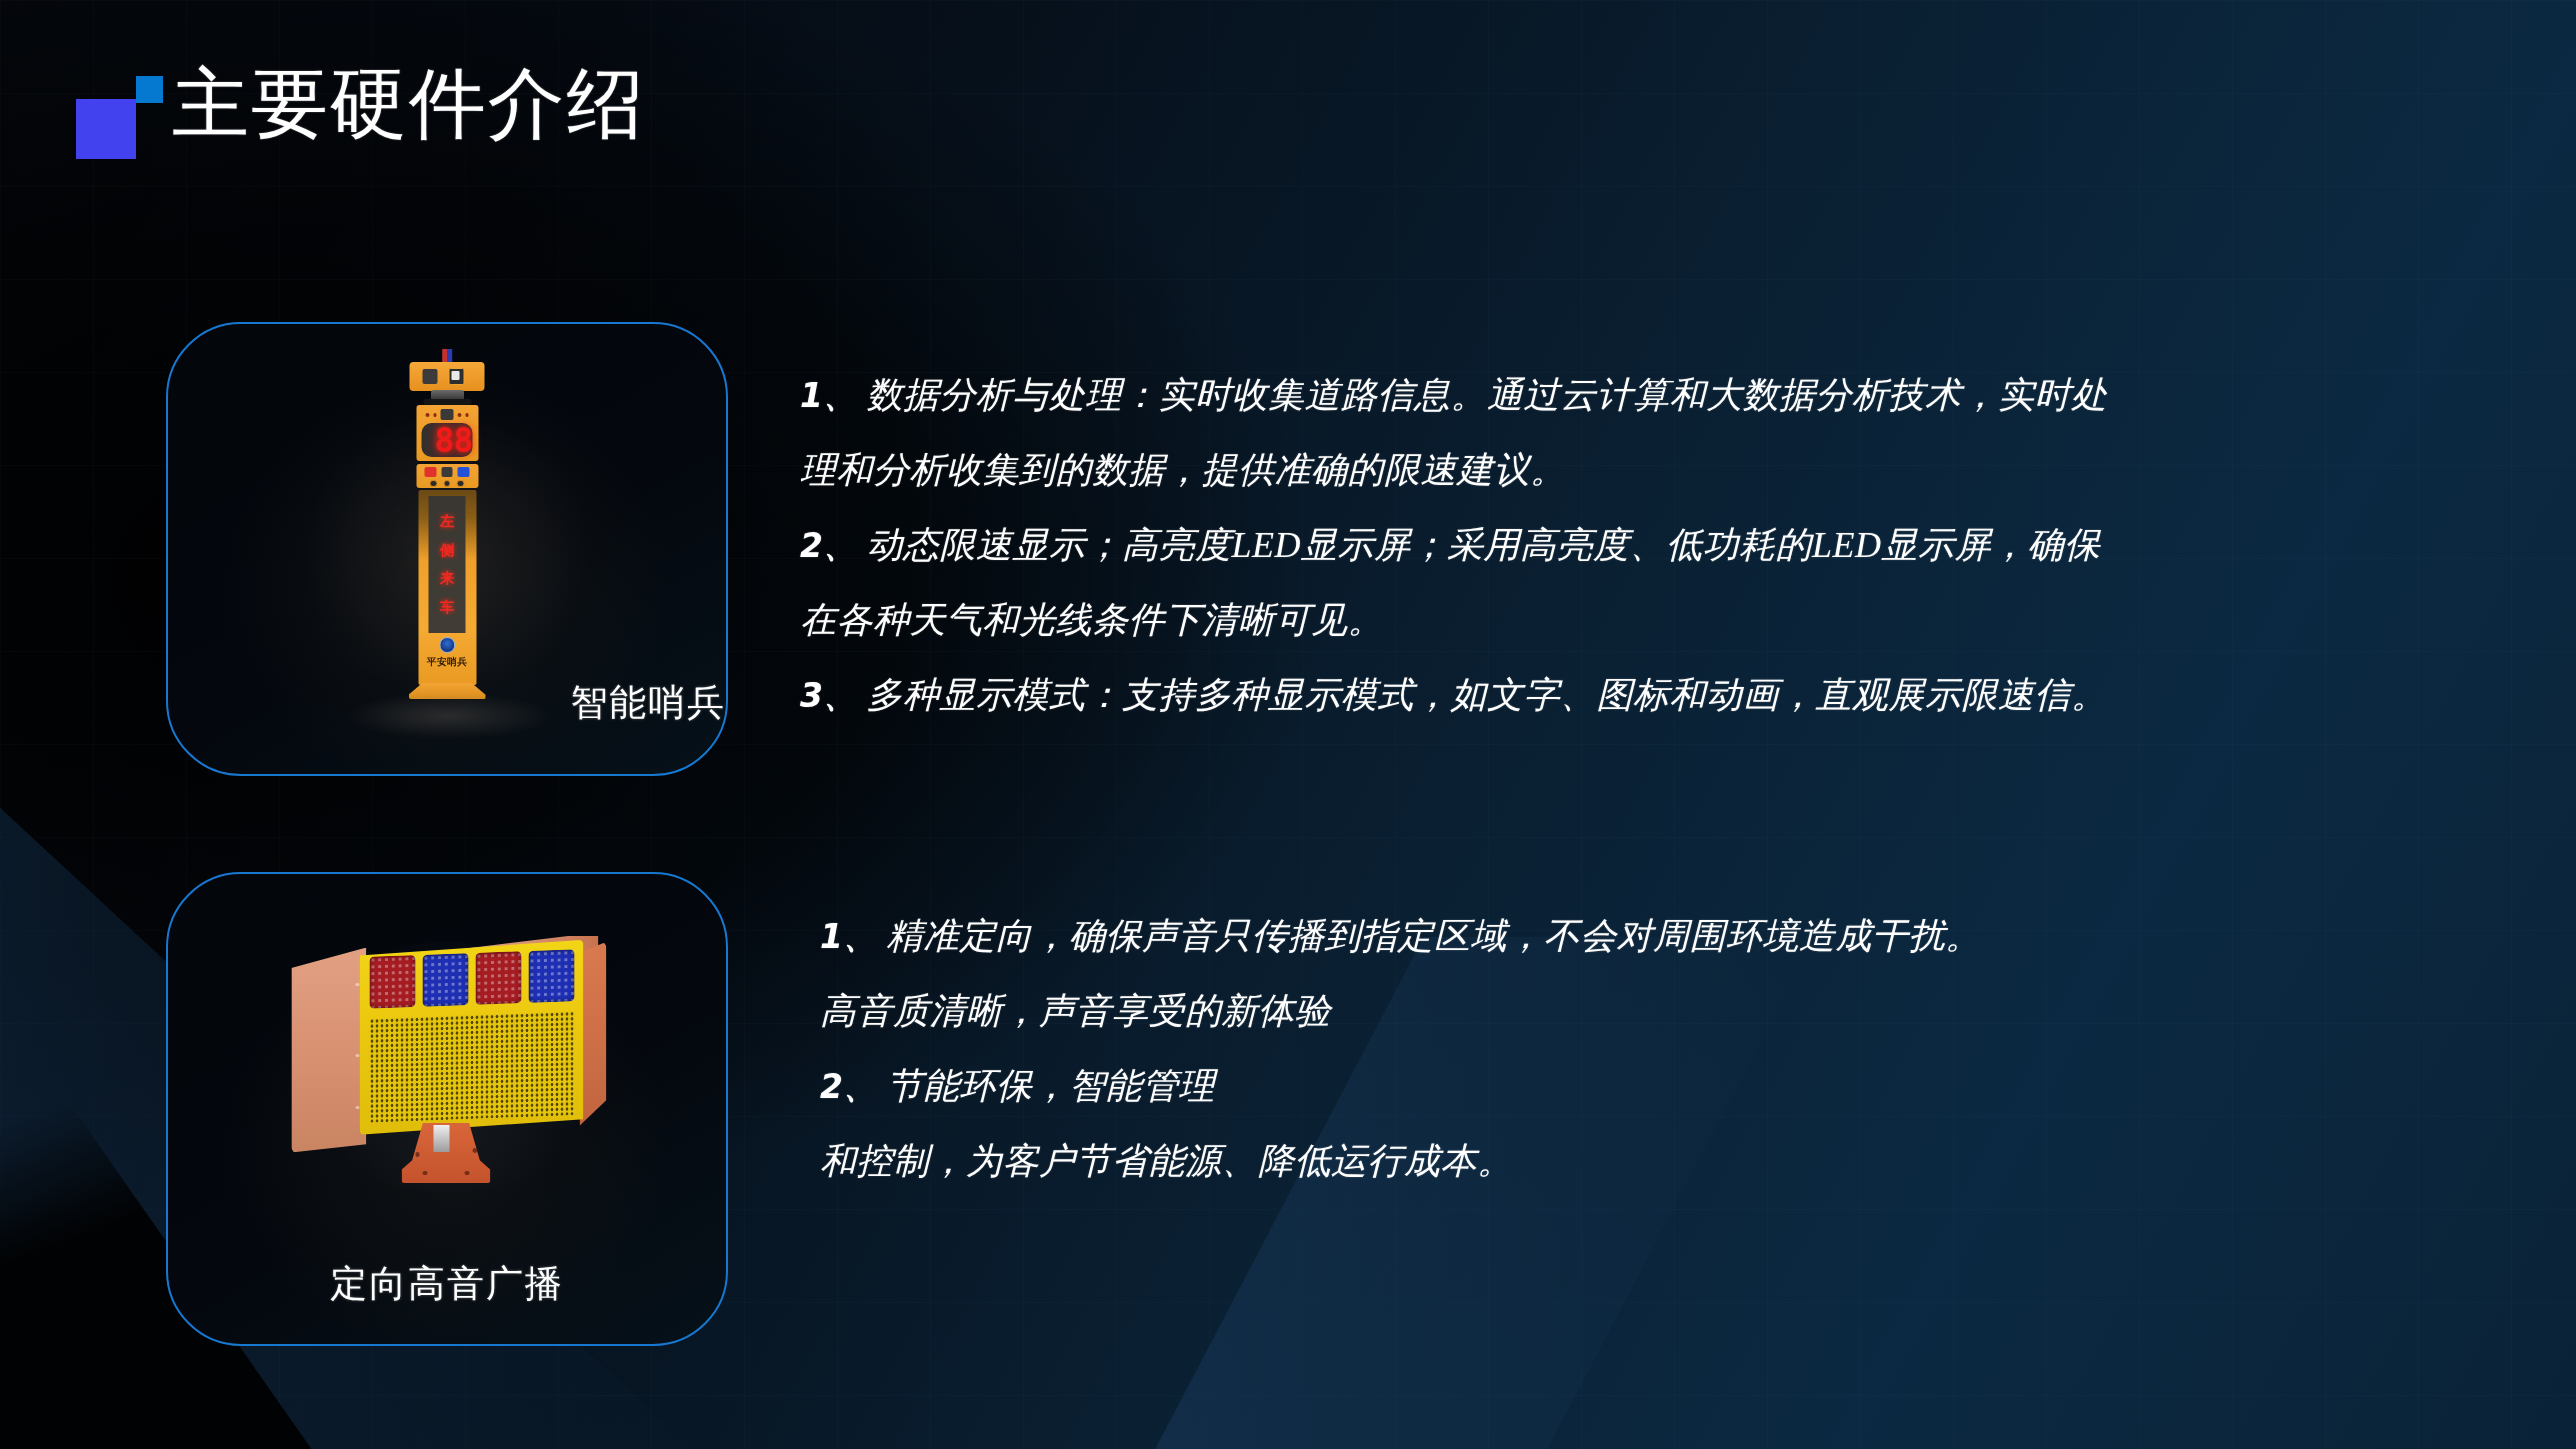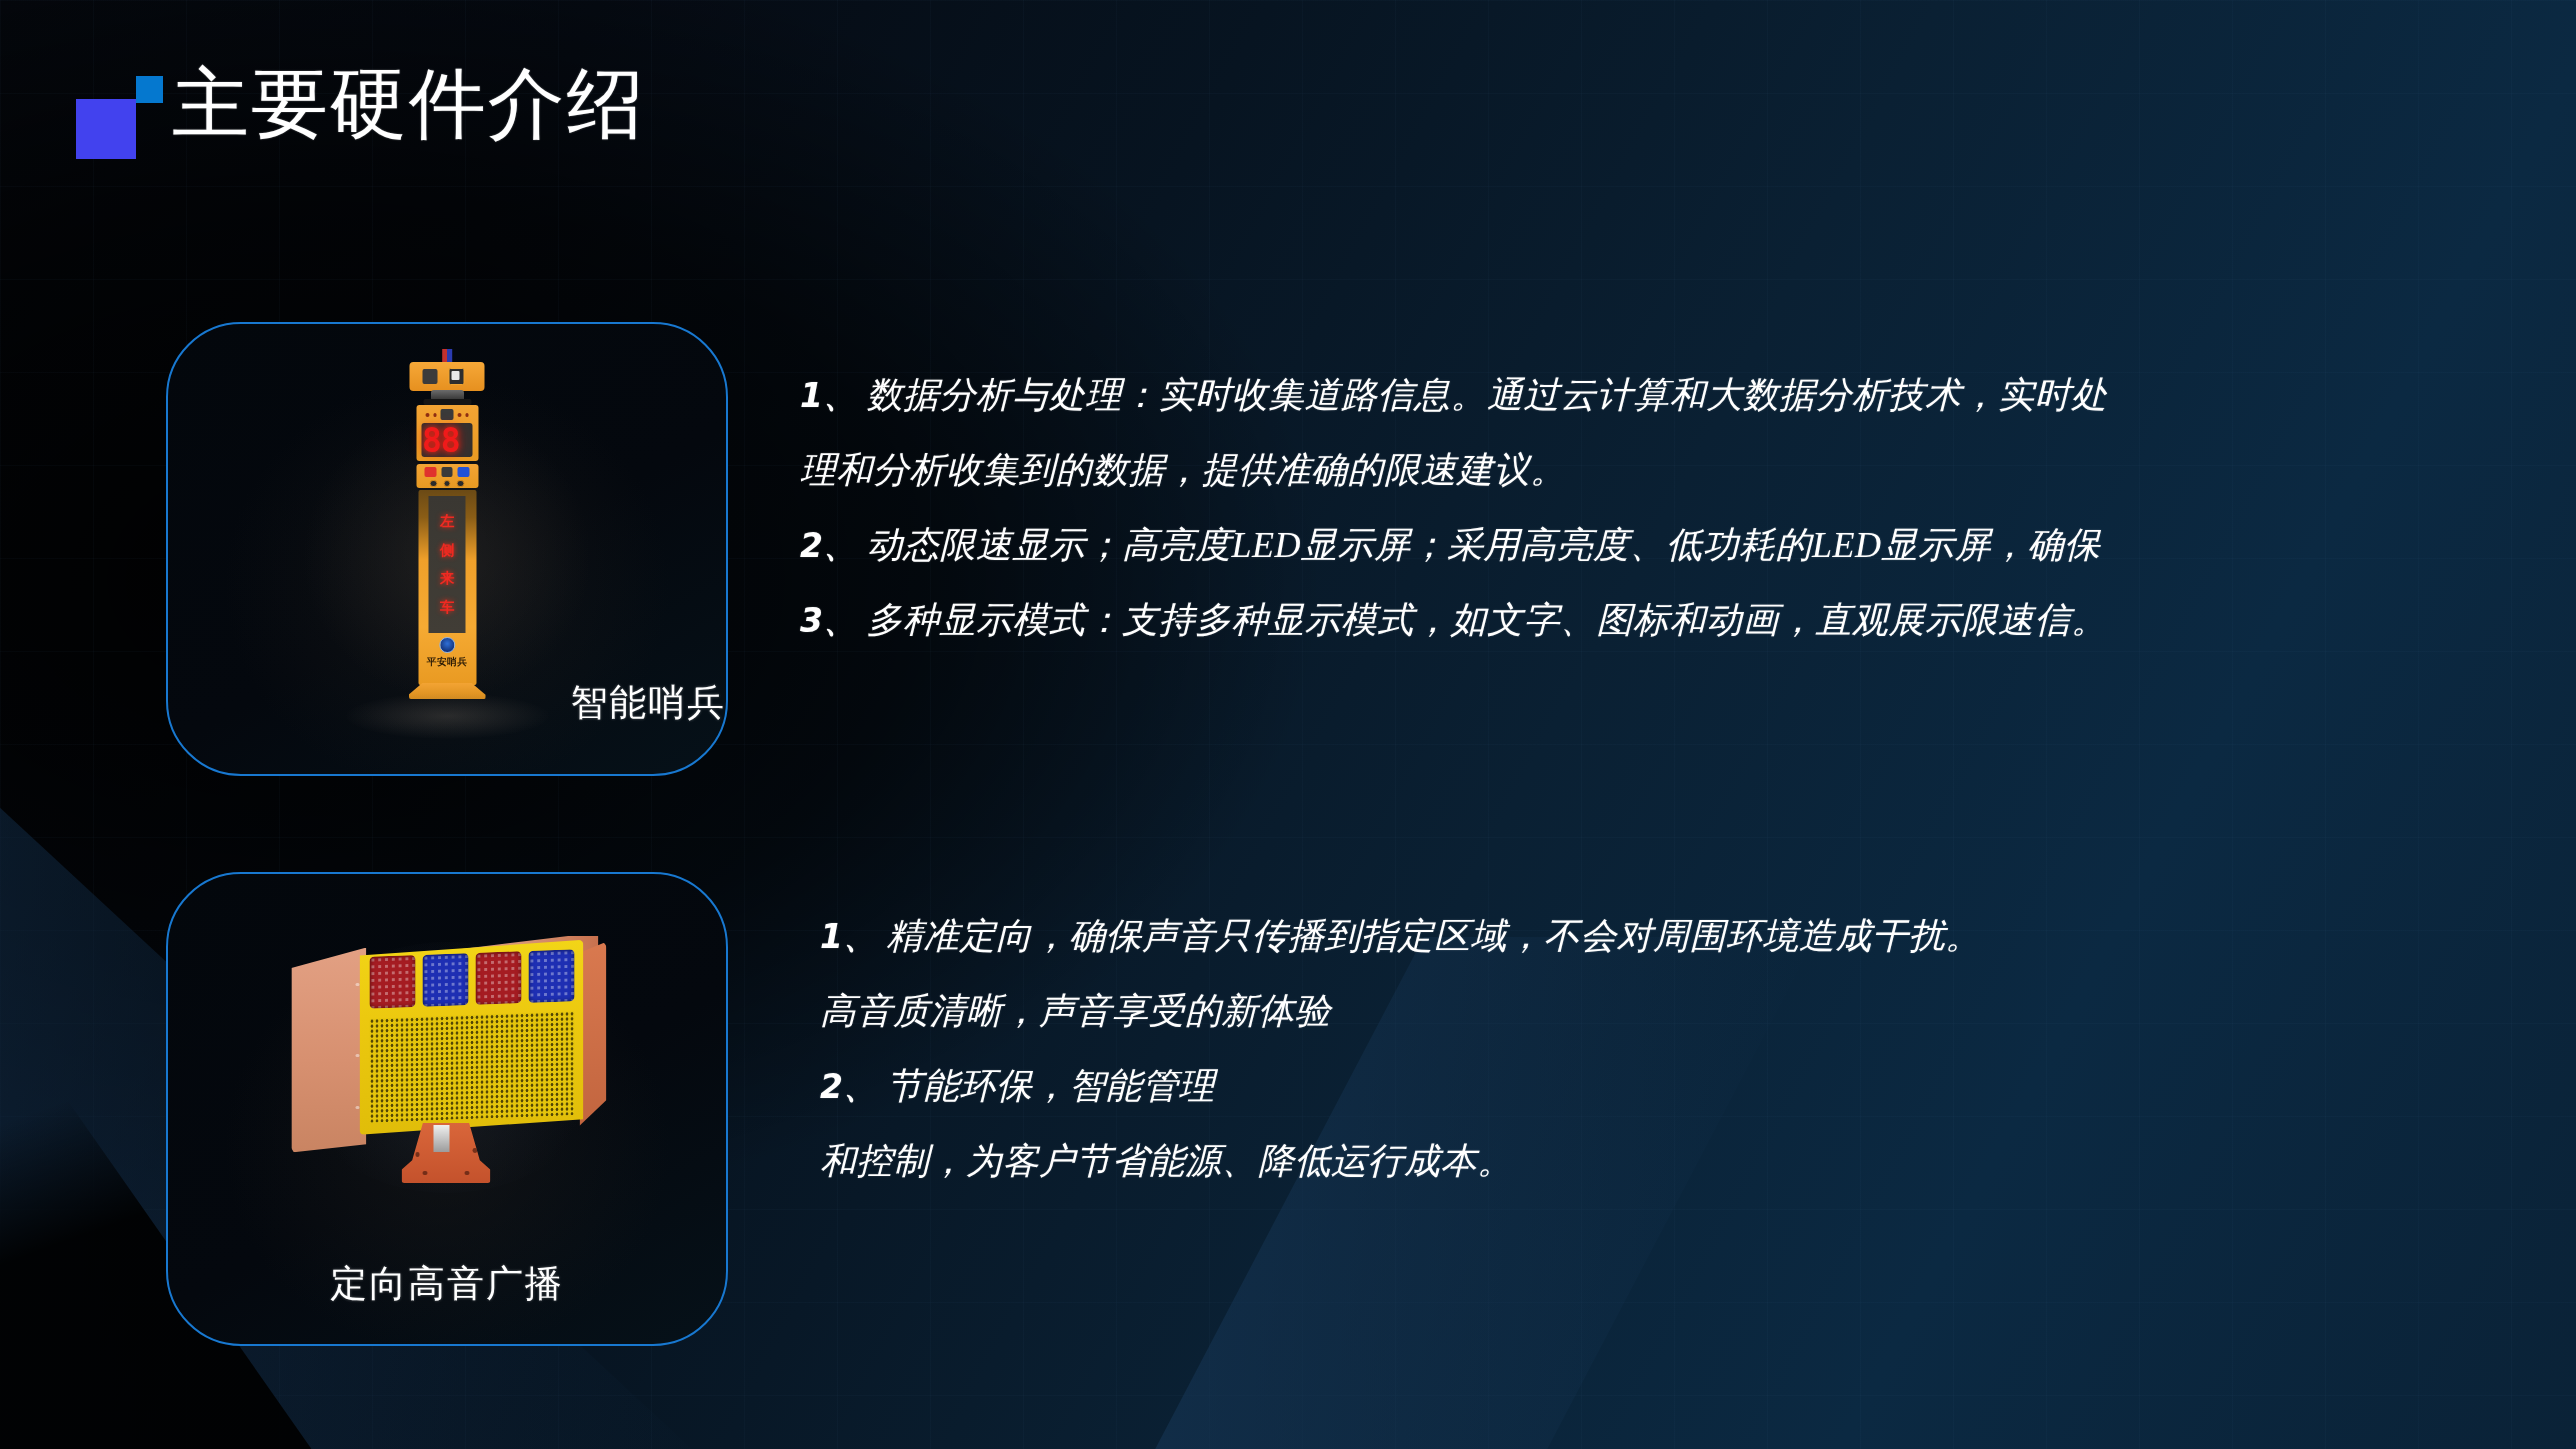--- a/index.html
+++ b/index.html
@@ -174,22 +174,22 @@
   .s-ledbox .dots i {
     display:block; width:3.9px; height:3.9px; border-radius:50%;
     background:#8e2f12;
   }
   .s-ledbox .dots .cam {
     width:12.6px; height:11.6px; border-radius:1.9px; background:#3a3a3a;
   }
   .s-screen {
     position:absolute; left:5.8px; top:18.4px; right:5.8px; bottom:3.9px;
     background:#33302e;
-    border-radius:3px;
-    display:flex; align-items:center; justify-content:flex-start;
+    border-radius:10px;
+    display:flex; align-items:center; justify-content:flex-end;
   }
   .s-screen span {
     font-family:"DejaVu Sans Mono","Liberation Mono",monospace;
     font-weight:bold;
     font-size:33px;
     line-height:1;
     color:#f01a1a;
     letter-spacing:-1px;
     text-shadow:0 0 6.8px rgba(255,40,20,0.95), 0 0 13.5px rgba(255,0,0,0.6);
   }
@@ -476,20 +476,21 @@
       </div>
     </div>
 
     <div class="card-caption">定向高音广播</div>
   </div>
 
   <div class="textblock" id="text1">
       <p><b>1、</b><span> 数据分析与处理：实时收集道路信息。通过云计算和大数据分析技术，实时处</span></p>
       <p><span>理和分析收集到的数据，提供准确的限速建议。</span></p>
       <p><b>2、</b><span> 动态限速显示；高亮度LED显示屏；采用高亮度、低功耗的LED显示屏，确保</span></p>
+      <p><span>在各种天气和光线条件下清晰可见。</span></p>
       <p><b>3、</b><span> 多种显示模式：支持多种显示模式，如文字、图标和动画，直观展示限速信。</span></p>
     </div>
 
   <div class="textblock" id="text2">
       <p><b>1、</b><span> 精准定向，确保声音只传播到指定区域，不会对周围环境造成干扰。</span></p>
       <p><span>高音质清晰，声音享受的新体验</span></p>
       <p><b>2、</b><span> 节能环保，智能管理</span></p>
       <p><span>和控制，为客户节省能源、降低运行成本。</span></p>
     </div>
 

